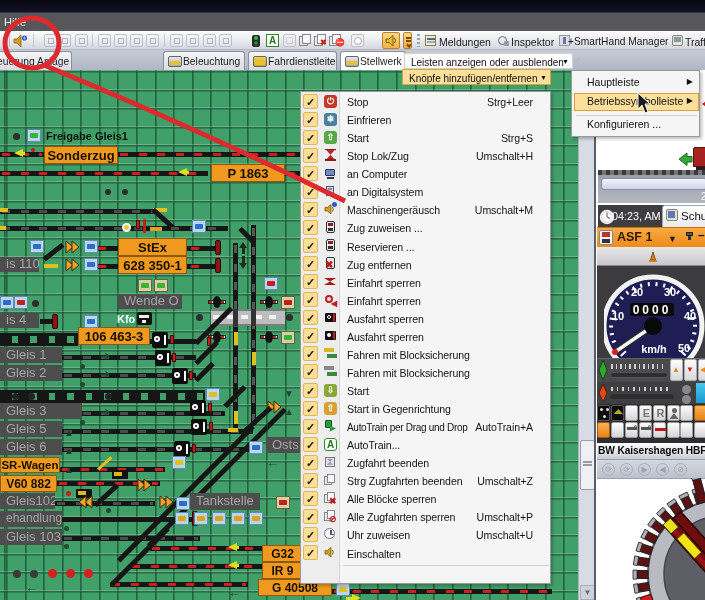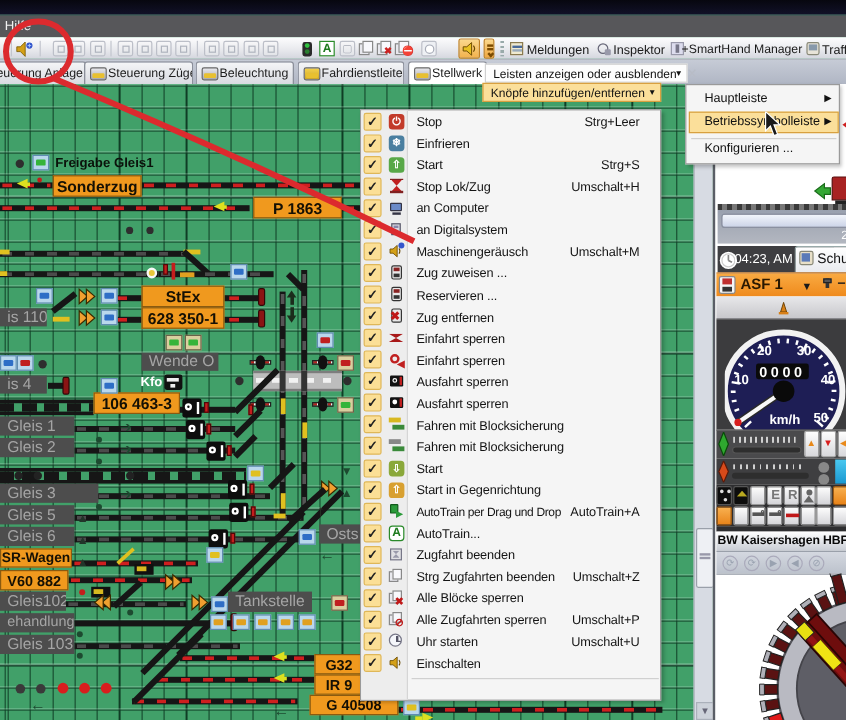--- a/index.html
+++ b/index.html
@@ -144,21 +144,20 @@
       </div>
       <span class="abs" style="left:568px;top:5px;font-size:10.2px;color:#1a1a1a">+SmartHand Manager</span>
       <div class="abs" style="left:671px;top:3px;width:13px;height:13px">
         <span style="position:absolute;inset:1px;background:#e8e4d8;border:1px solid #887;border-radius:2px"></span>
         <span style="position:absolute;left:3px;top:3px;width:7px;height:5px;background:#89a"></span>
       </div>
       <span class="abs" style="left:685px;top:5px;font-size:10.5px;color:#1a1a1a">Traffic</span>
     </div>
 <div class="abs" id="tabrow">
       <div class="tab" style="left:-7px;width:79px;padding-left:3px">euerung Anlage</div>
-      <div class="tab" style="left:70px;width:91px;padding-left:19px">Steuerung Züge<span class="tabico"></span></div>
       <div class="tab" style="left:163px;width:82px;padding-left:19px">Beleuchtung<span class="tabico"></span></div>
       <div class="tab" style="left:248px;width:89px;padding-left:19px">Fahrdienstleiter<span class="tabico" style="background:linear-gradient(180deg,#f5d24a,#caa42a)"></span></div>
       <div class="tab" style="left:340px;width:66px;padding-left:19px;background:#fff">Stellwerk<span class="tabico"></span></div>
     </div>
 <div class="abs" id="field">
       <div class="dot" style="left:13px;top:63px;width:7px;height:7px;background:#2e2e2e"></div>
       <div class="bbtn" style="left:27px;top:59px">
         <i style="background:#35b43a"></i>
       </div>
       <div class="abs" style="left:46px;top:60px;font-size:11px;font-weight:bold;color:#0b120b">Freigabe Gleis1</div>
@@ -901,21 +900,21 @@
         <span class="lbl">Alle Zugfahrten sperren</span>
         <span class="sc">Umschalt+P</span>
       </div>
       <div class="mrow" style="top:433.9px">
         <span class="chk">✓</span>
         <span class="ico">
           <span style="position:absolute;left:0px;top:0px;width:11px;height:11px;border:1px solid #778;border-radius:50%;background:#f4f6fa"></span>
           <span style="position:absolute;left:6px;top:2.5px;width:1.5px;height:4.5px;background:#556"></span>
           <span style="position:absolute;left:6px;top:6px;width:3.5px;height:1.5px;background:#556"></span>
         </span>
-        <span class="lbl">Uhr starten</span>
+        <span class="lbl">Uhr zuweisen</span>
         <span class="sc">Umschalt+U</span>
       </div>
       <div class="mrow" style="top:452.0px">
         <span class="chk">✓</span>
         <span class="ico">
           <svg width="13" height="13" style="position:absolute;left:0;top:0">
             <polygon points="1,4.5 3.5,4.5 7,1.5 7,11 3.5,8 1,8" fill="#d4a017" stroke="#6a4a00" stroke-width="0.7"></polygon>
             <path d="M8.5 4 Q10 6 8.5 8.5" stroke="#6a4a00" fill="none" stroke-width="0.9"></path>
           </svg>
         </span>

